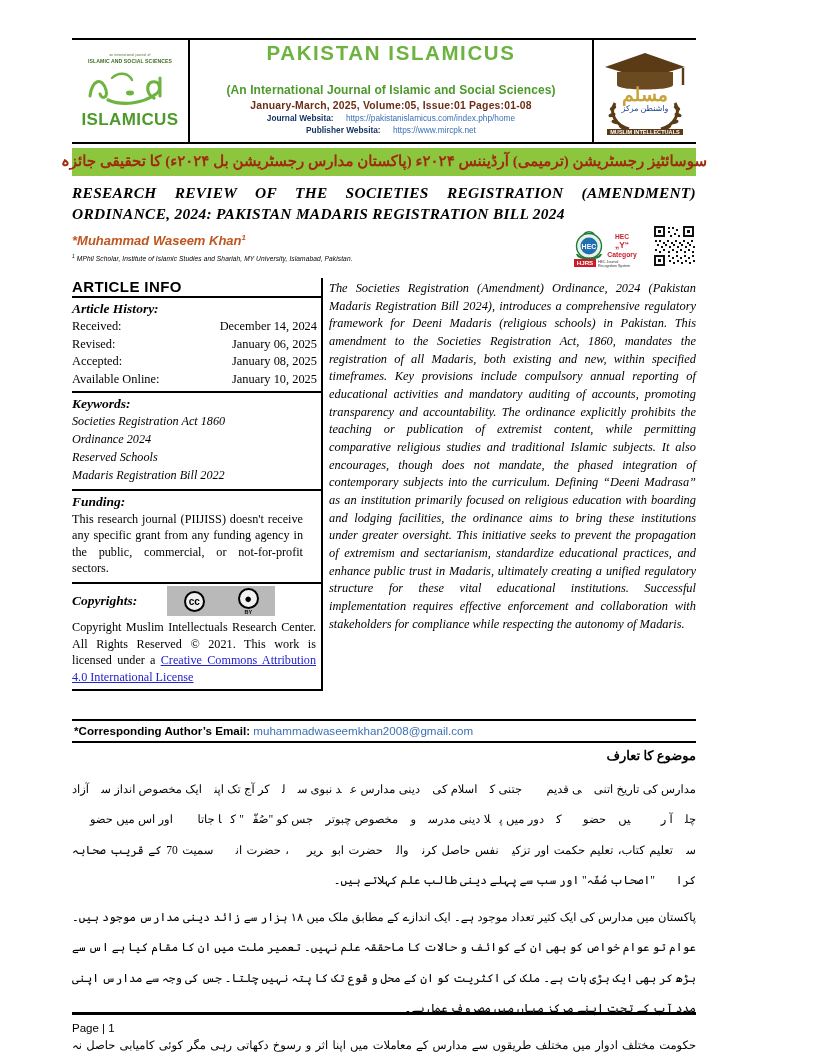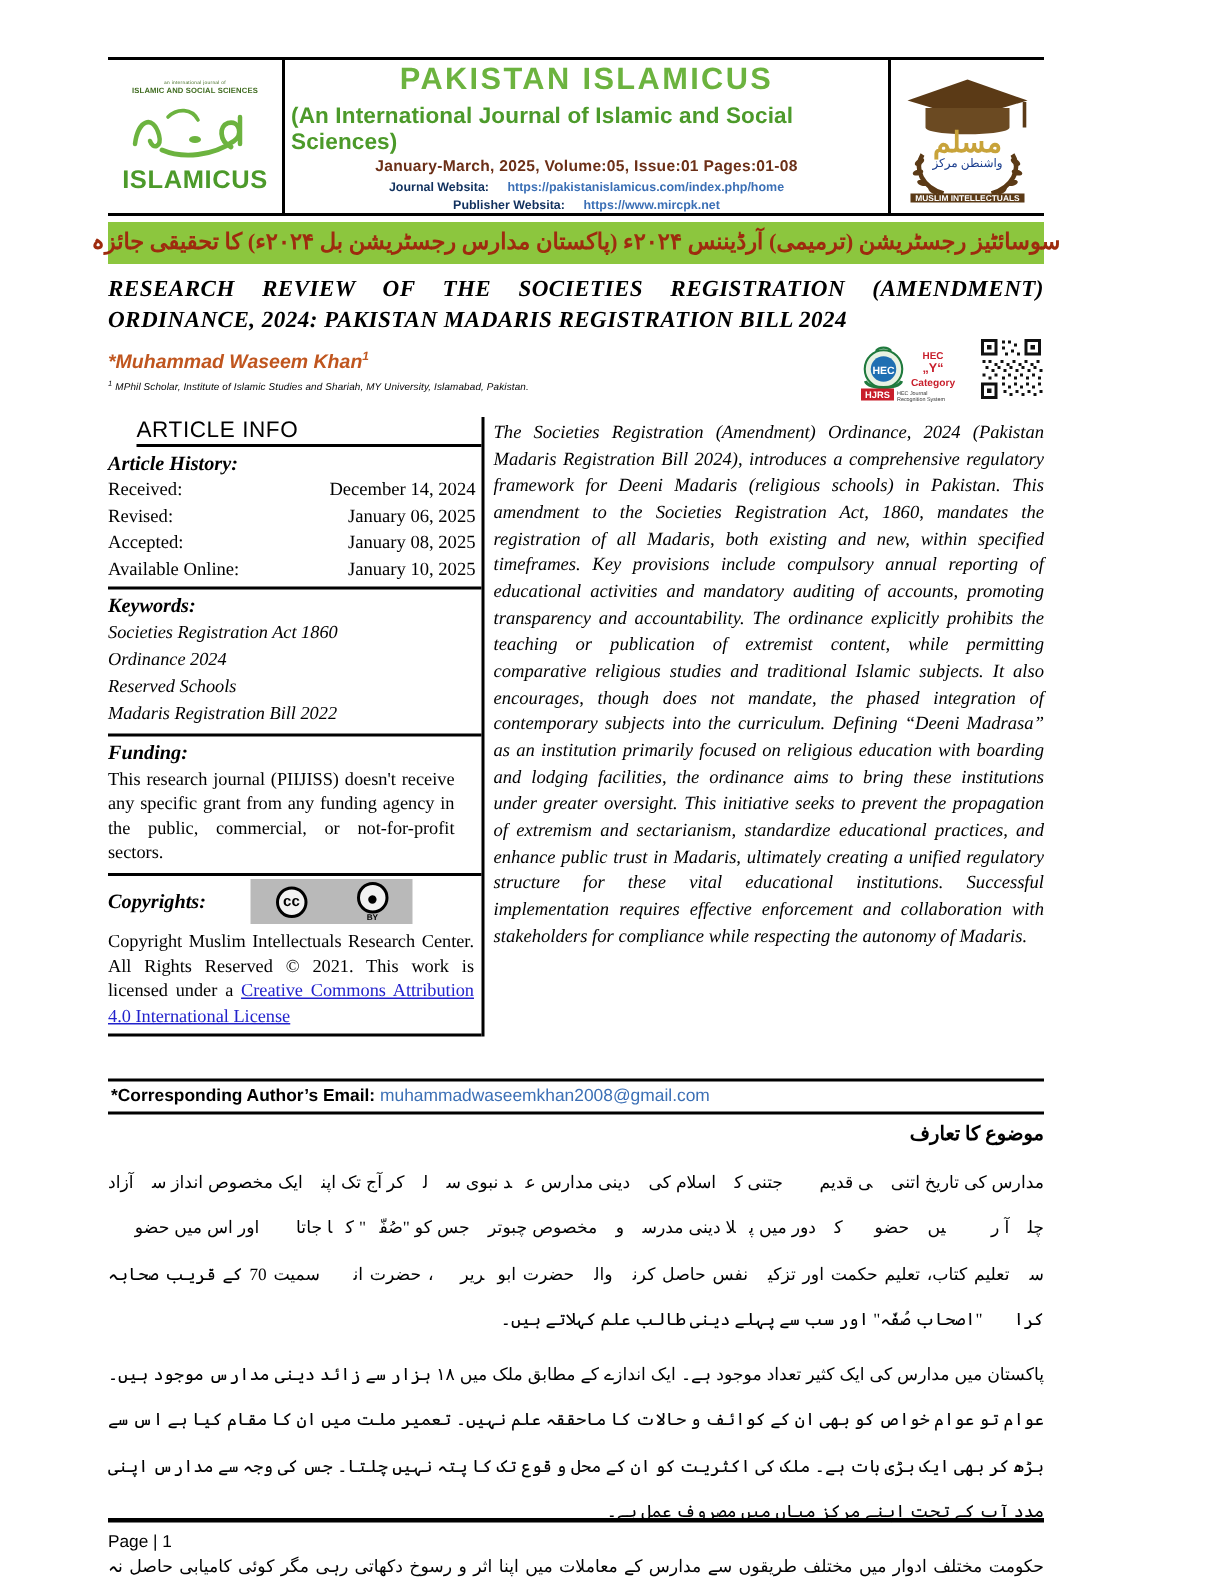--- a/index.html
+++ b/index.html
@@ -76,45 +76,45 @@
     font-family: "Liberation Sans", sans-serif;
     font-weight: bold;
     font-size: 20.5px;
     color: #6cb33f;
     letter-spacing: 1.6px;
     line-height: 1.08;
   }
   .jsubtitle {
     font-family: "Liberation Sans", sans-serif;
     font-weight: bold;
-    font-size: 15px;
+    font-size: 12px;
     color: #4c9a2a;
     letter-spacing: .1px;
-    margin-top: 5px;
+    margin-top: 19px;
   }
   .jissue {
     font-family: "Liberation Sans", sans-serif;
     font-weight: bold;
     font-size: 10.4px;
     color: #6b2f17;
     margin-top: 3px;
     letter-spacing: .2px;
   }
   .jweb {
     font-family: "Liberation Sans", sans-serif;
     font-size: 8.3px;
     font-weight: bold;
     color: #11315e;
     margin-top: 2px;
     letter-spacing: 0;
     white-space: nowrap;
   }
   .jweb .url {
     color: #3b6fb5;
-    font-weight: bold;
+    font-weight: normal;
     padding-left: 10px;
   }
   .mast-right {
     width: 104px;
     border-left: 2px solid #000;
     display: flex; align-items: center; justify-content: center;
   }
   .mirc-logo {
     width: 92px; height: 92px;
     position: relative;
@@ -194,26 +194,25 @@
   .col-info {
     width: 251px;
     border-right: 2.5px solid #000;
   }
   .col-abs {
     flex: 1;
     padding-left: 6px;
   }
   .sec-head {
     font-family: "Liberation Sans", sans-serif;
-    font-weight: normal;
+    font-weight: bold;
     font-size: 15px;
     letter-spacing: .4px;
     color: #000;
     padding-bottom: 1px;
-    margin-left: 19px;
   }
   .rule-thick { border-bottom: 2.5px solid #000; }
   .rule-thin  { border-bottom: 2px solid #000; }
 
   .sub-label {
     font-family: "Liberation Serif", serif;
     font-style: italic;
     font-weight: bold;
     font-size: 13.5px;
     margin: 3px 0 1px 0;

